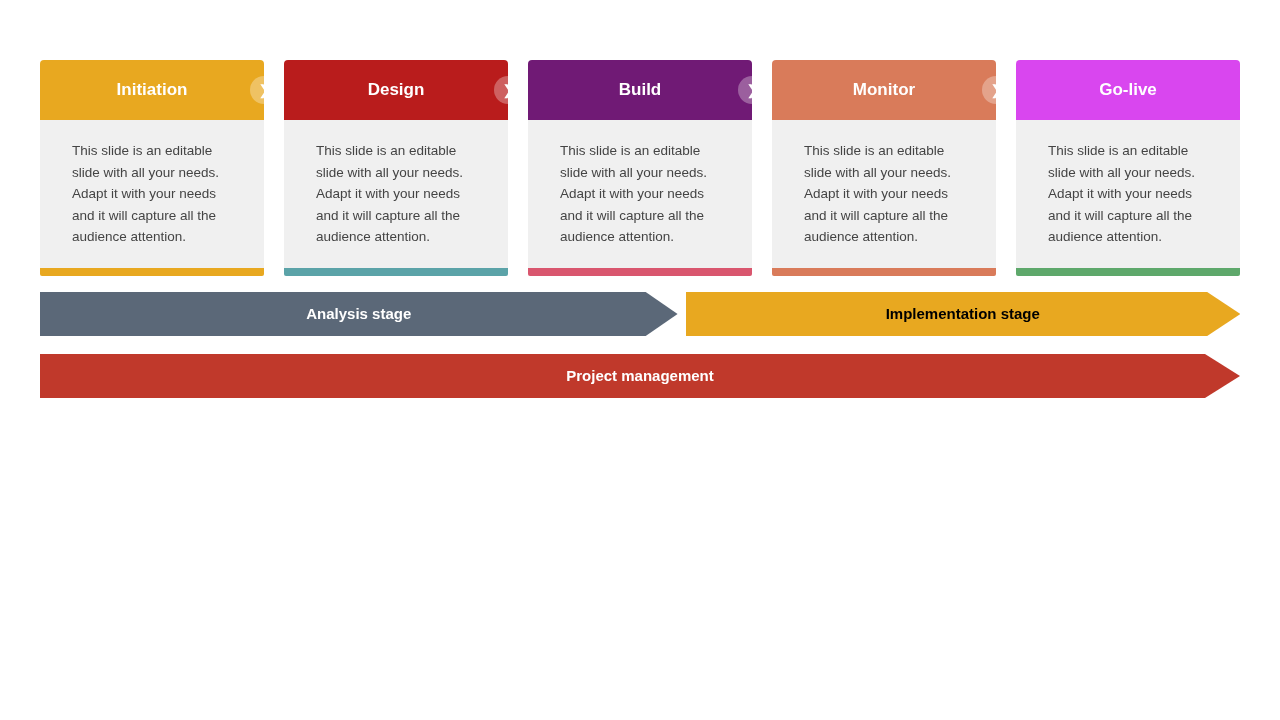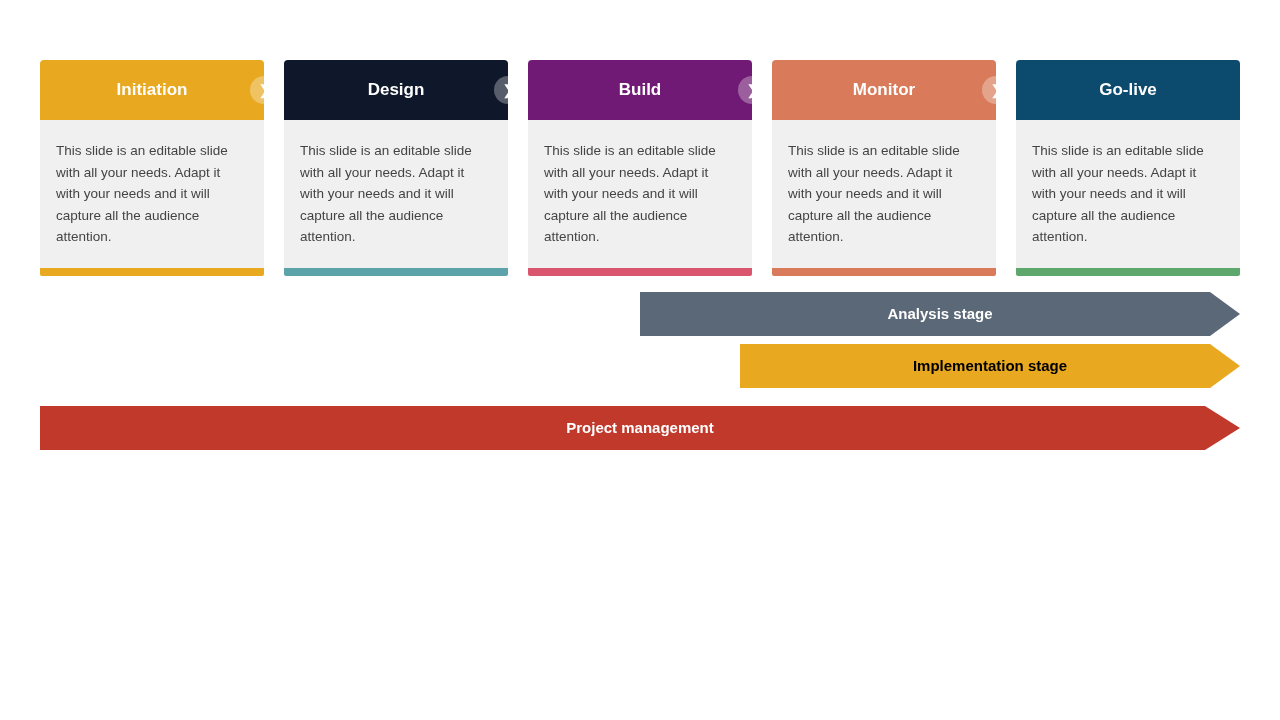--- a/index.html
+++ b/index.html
@@ -65,21 +65,21 @@
       display: flex;
       align-items: center;
       justify-content: center;
       color: #fff;
       font-size: 14px;
       z-index: 10;
     }
 
     .col-body {
       background: #f0f0f0;
-      padding: 20px 16px;
+      padding: 20px 32px;
       flex: 1;
       border-radius: 0;
     }
 
     .col-body-text {
       font-size: 13.5px;
       color: #444;
       line-height: 1.6;
     }
 
@@ -104,21 +104,20 @@
     .col-golive .col-header { background: #5EA86B; }
     .col-golive .col-bottom-bar { background: #5EA86B; }
 
     
     .stages-wrapper {
       display: flex;
       gap: 8px;
       width: 100%;
       margin-bottom: 10px;
       align-items: flex-end;
-      flex-direction: column;
     }
 
     .pm-wrapper {
       width: 100%;
     }
   </style>
 </head>
 <body>
 
 <h1 class="page-title"></h1>
@@ -129,21 +128,21 @@
     <div class="col-header" style="background:#E8A820">
       <span class="col-header-text">Initiation</span>
       <div class="arrow-icon" style="background:rgba(255,255,255,0.3)">❯</div>
     </div>
     <div class="col-body">
       <p class="col-body-text">This slide is an editable slide with all your needs. Adapt it with your needs and it will capture all the audience attention.</p>
     </div>
     <div class="col-bottom-bar" style="background:#E8A820"></div>
   </div>
     <div class="column col-design">
-    <div class="col-header" style="background:#0f172a">
+    <div class="col-header" style="background:#b91c1c">
       <span class="col-header-text">Design</span>
       <div class="arrow-icon" style="background:rgba(255,255,255,0.3)">❯</div>
     </div>
     <div class="col-body">
       <p class="col-body-text">This slide is an editable slide with all your needs. Adapt it with your needs and it will capture all the audience attention.</p>
     </div>
     <div class="col-bottom-bar" style="background:#5BA3A8"></div>
   </div>
     <div class="column col-build">
     <div class="col-header" style="background:#701a75">
@@ -159,21 +158,21 @@
     <div class="col-header" style="background:#D97B5A">
       <span class="col-header-text">Monitor</span>
       <div class="arrow-icon" style="background:rgba(255,255,255,0.3)">❯</div>
     </div>
     <div class="col-body">
       <p class="col-body-text">This slide is an editable slide with all your needs. Adapt it with your needs and it will capture all the audience attention.</p>
     </div>
     <div class="col-bottom-bar" style="background:#D97B5A"></div>
   </div>
     <div class="column col-golive">
-    <div class="col-header" style="background:#0c4a6e">
+    <div class="col-header" style="background:#d946ef">
       <span class="col-header-text">Go-live</span>
 
     </div>
     <div class="col-body">
       <p class="col-body-text">This slide is an editable slide with all your needs. Adapt it with your needs and it will capture all the audience attention.</p>
     </div>
     <div class="col-bottom-bar" style="background:#5EA86B"></div>
   </div>
   </div>
 

